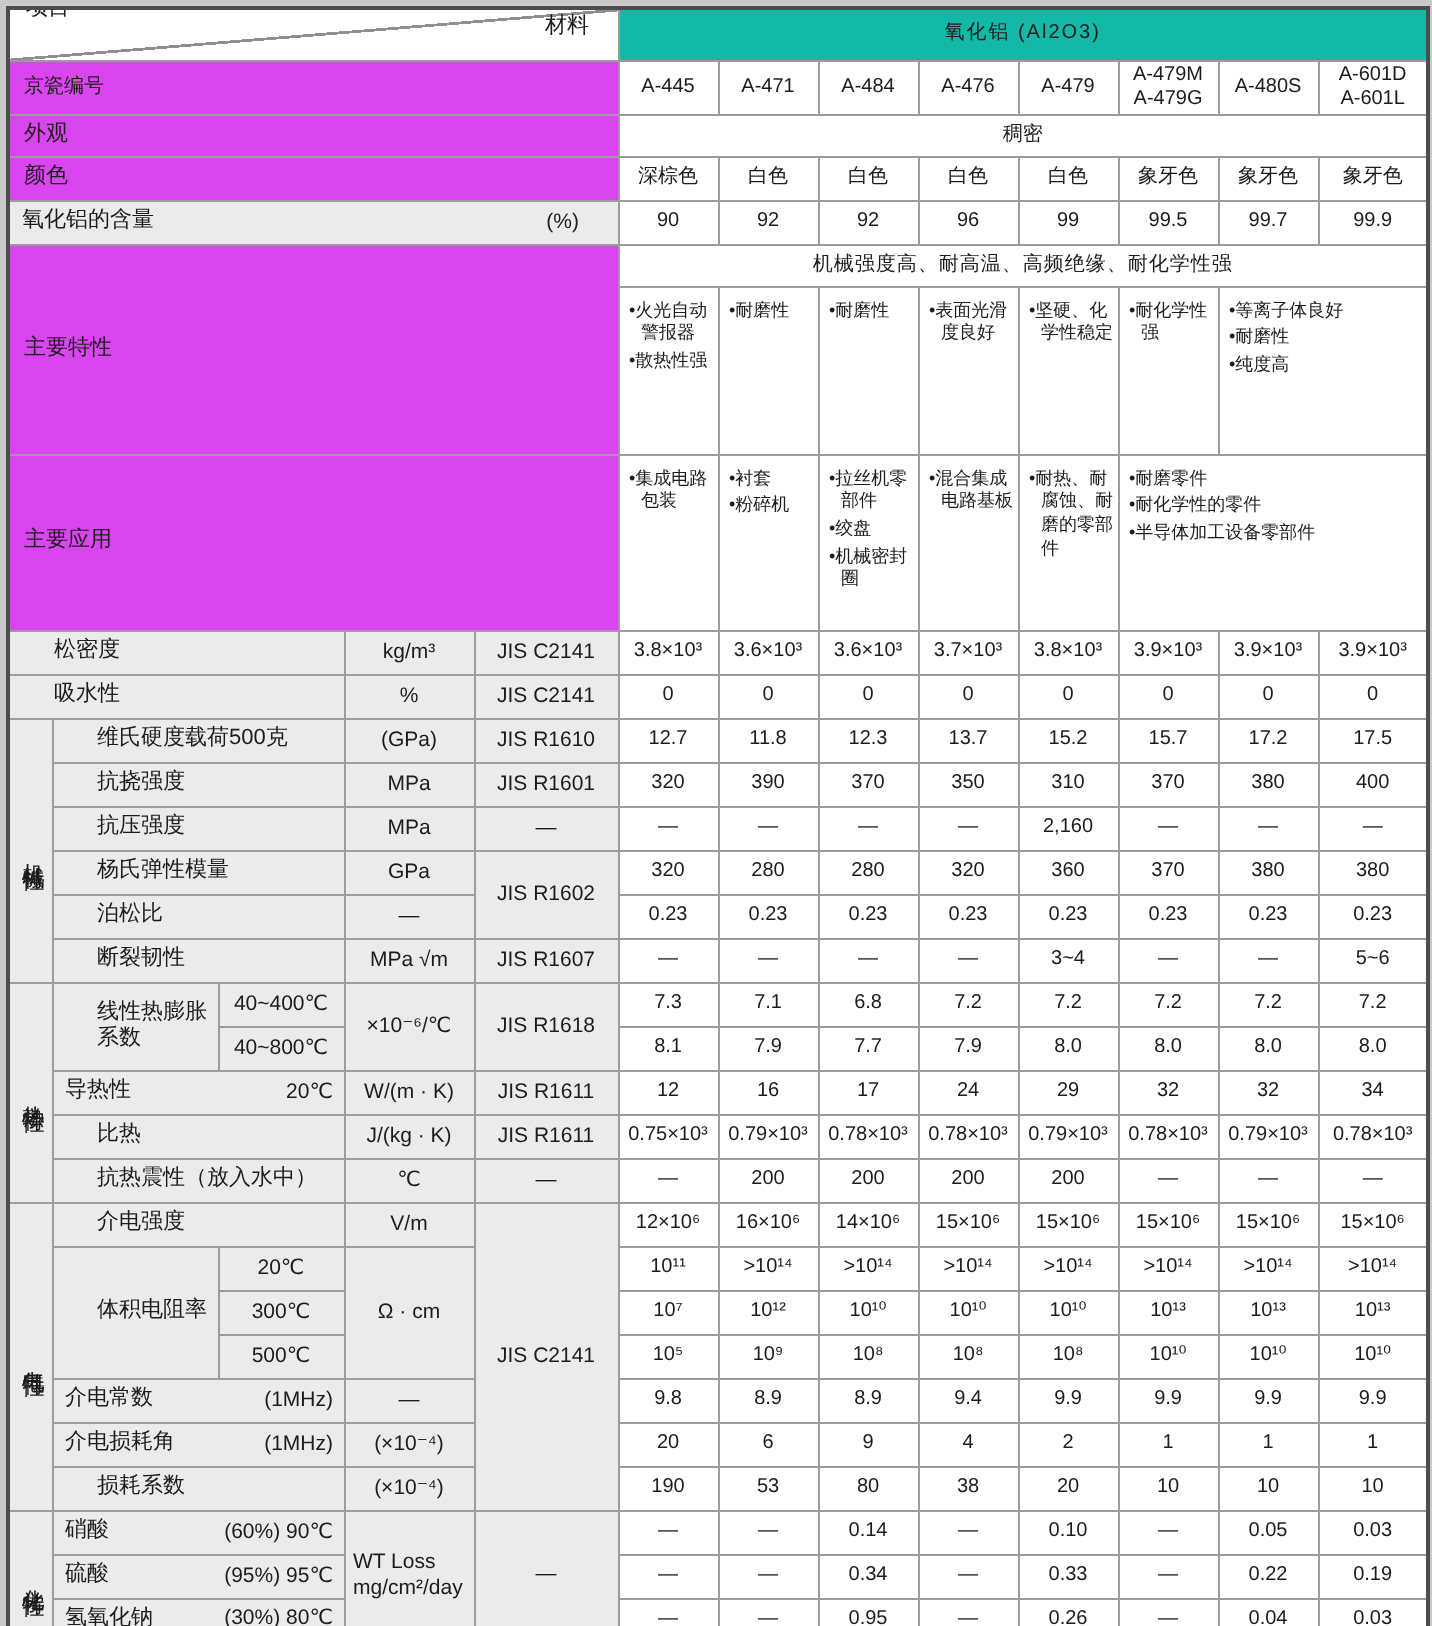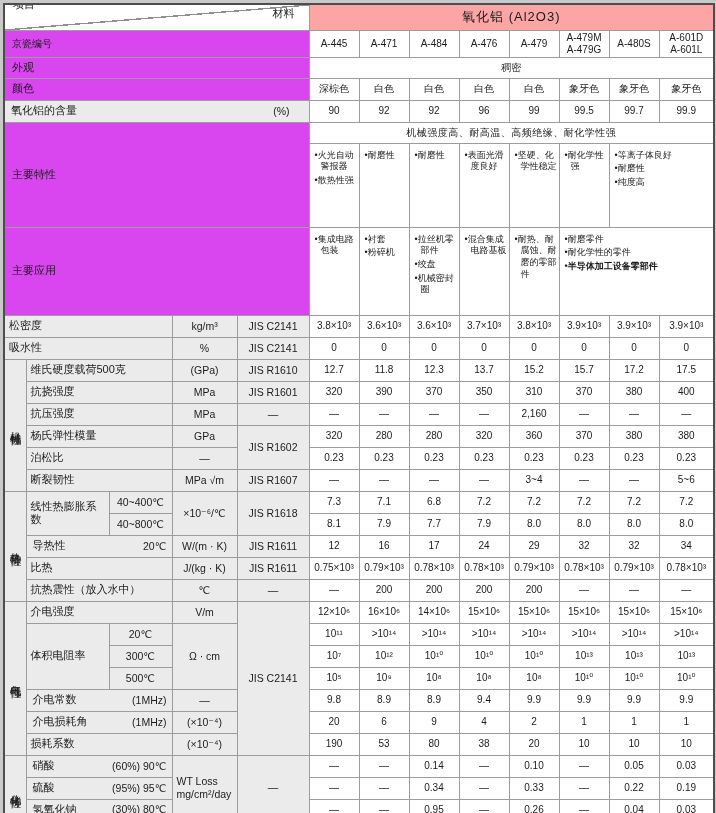--- a/index.html
+++ b/index.html
@@ -2,27 +2,27 @@
 <html><head>
 <meta charset="utf-8">
 <style>
   html,body{margin:0;padding:0;}
   body{background:#c9c9c9;font-family:"Liberation Sans","DejaVu Sans",sans-serif;}
   .page{width:716px;height:813px;box-sizing:border-box;padding:3px;background:#c9c9c9;overflow:hidden;}
   table{border-collapse:collapse;table-layout:fixed;width:710px;background:#ffffff;border:2px solid #4d4d4d;}
   td{border:1px solid #9c9c9c;padding:0 2px;font-size:10px;color:#1c1c1c;text-align:center;vertical-align:middle;overflow:hidden;line-height:1.2;}
   tr.h26{height:26px}tr.h27{height:27px}tr.h21{height:21px}tr.h22{height:22px}
   tr.h84{height:84px}tr.h88{height:88px}tr.hp{height:22px}
-  .lab{background:#ebebeb;text-align:left;padding-left:4px;font-size:11px;}
+  .lab{background:#ebebeb;text-align:left;padding-left:22px;font-size:11px;}
   .lab5{background:#d946ef;text-align:left;padding-left:7px;font-size:11px;}
   .unit{background:#ebebeb;font-size:10.5px;white-space:pre-line;}
   .meth{background:#ebebeb;font-size:10.5px;}
   .grpcell{background:#ebebeb;padding:0;}
   .grpcell .vtxt{writing-mode:vertical-lr;text-orientation:upright;margin:0 auto;font-size:11px;letter-spacing:1px;line-height:1;}
-  .hdrmat{background:#fca5a5;font-size:13px;letter-spacing:1px;}
+  .hdrmat{background:#14b8a6;font-size:10px;letter-spacing:1px;}
   .corner{background:#ffffff;position:relative;padding:0;
     background-image:linear-gradient(to bottom right,transparent calc(50% - 0.7px),#8f8f8f calc(50% - 0.7px),#8f8f8f calc(50% + 0.7px),transparent calc(50% + 0.7px));}
   .corner .tr{position:absolute;top:2px;right:14px;font-size:11px;}
   .corner .bl{position:absolute;bottom:18px;left:8px;font-size:11px;}
   .ids td{font-size:10px;white-space:pre-line;line-height:1.15;}
   .banner{font-size:10.5px;letter-spacing:0.5px;}
   .bullets{vertical-align:top;text-align:left;font-size:9px;padding:4px 2px 3px 5px;margin-left:15px;}
   .bullet{text-indent:-6px;padding-left:6px;margin:2px 0;line-height:1.3;}
   .split{background:#ebebeb;font-size:11px;padding:0 5px 0 6px;}
   .split .inner{display:flex;justify-content:space-between;align-items:center;}
@@ -157,21 +157,21 @@
           </td>
   <td class="bullets">
             <div class="bullet" style="white-space: pre-line;">•混合集成电路基板</div>
           </td>
   <td class="bullets">
             <div class="bullet" style="white-space: pre-line;">•耐热、耐腐蚀、耐磨的零部件</div>
           </td>
   <td class="bullets" colspan="3">
             <div class="bullet" style="white-space: pre-line;">•耐磨零件</div>
             <div class="bullet" style="white-space: pre-line;">•耐化学性的零件</div>
-            <div class="bullet" style="white-space: pre-line; font-weight: bold;">•半导体加工设备零部件</div>
+            <div class="bullet" style="white-space: pre-line;">•半导体加工设备零部件</div>
           </td>
 </tr>
 
 <tr class="hp">
   <td class="lab" colspan="3">松密度</td>
   <td class="unit">kg/m³</td>
   <td class="meth">JIS C2141</td>
 <td class="val">3.8×10³</td>
           <td class="val">3.6×10³</td>
           <td class="val">3.6×10³</td>

